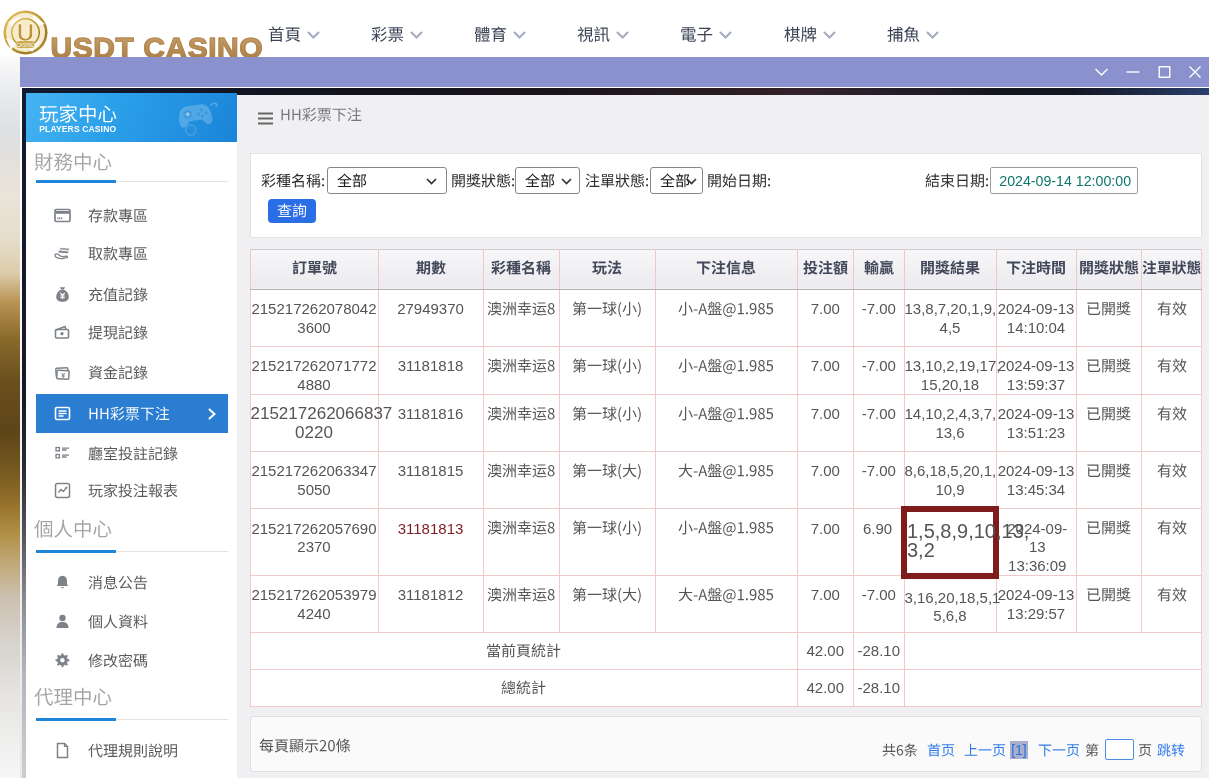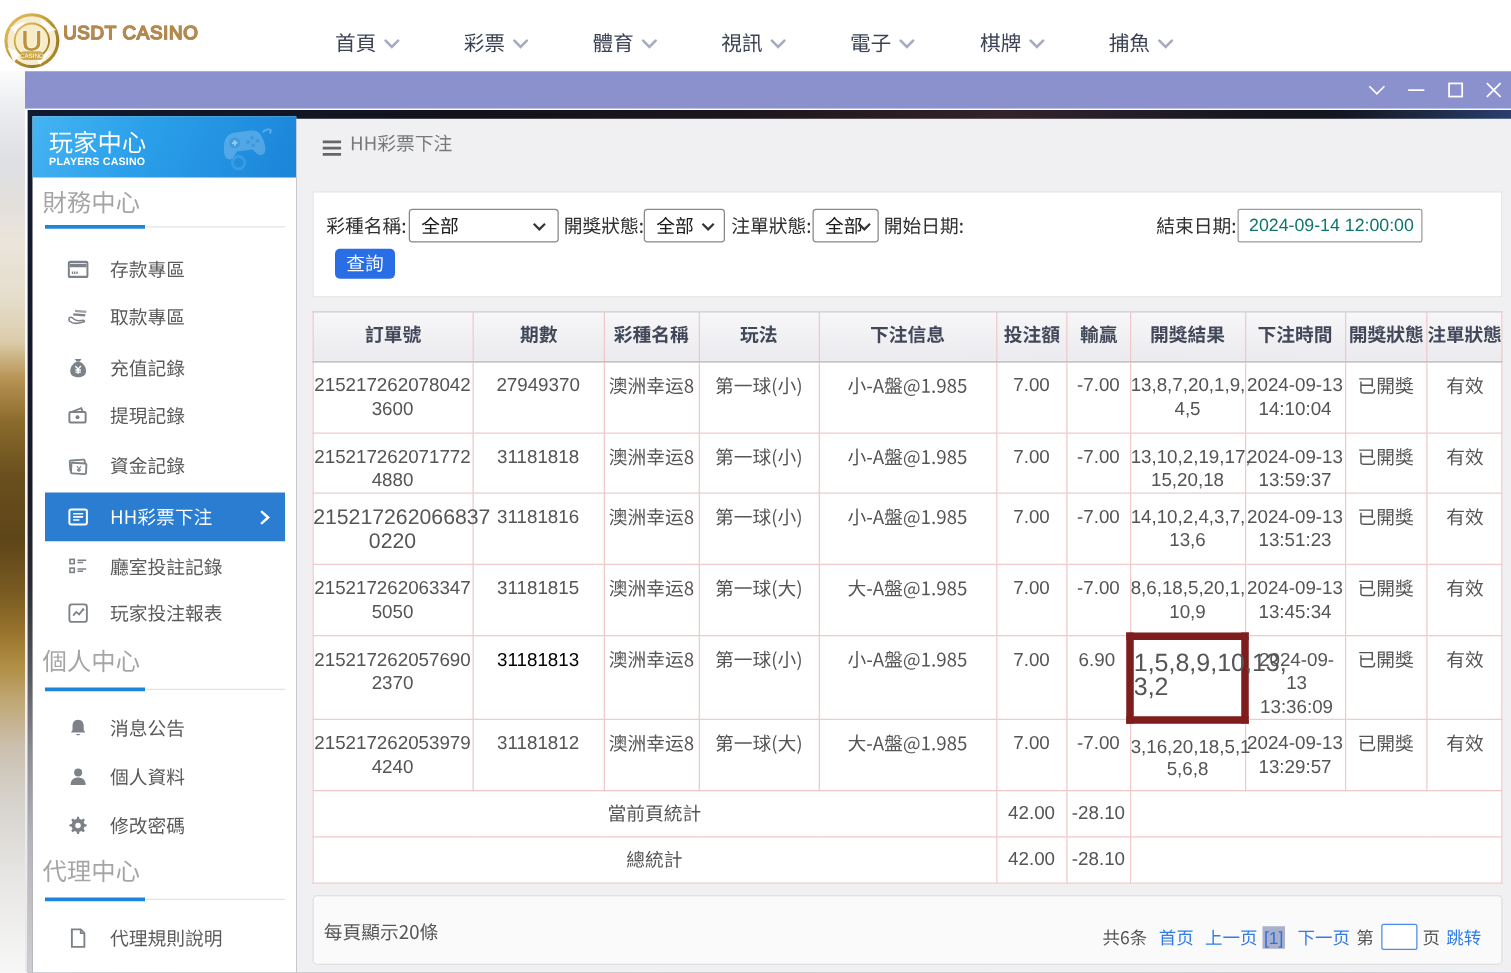--- a/index.html
+++ b/index.html
@@ -24,21 +24,21 @@
       </defs>
 <circle cx="22.5" cy="22.5" r="22" fill="url(#gold)"></circle>
 <circle cx="22.5" cy="22.5" r="19.5" fill="#f6ecd2"></circle>
 <path d="M5 12 L17 7 L12 20 Z M30 5 L42 14 L30 17 Z M3 28 L14 32 L8 40 Z M38 31 L29 42 L24 33 Z" fill="#fff" opacity="0.9"></path>
 <circle cx="22.5" cy="22.5" r="14.5" fill="url(#gold)"></circle>
 <circle cx="22.5" cy="22.5" r="13" fill="#f8ecc8"></circle>
 <text x="22.5" y="30.5" font-family="Liberation Sans" font-size="24" font-weight="bold" fill="#bd9238" stroke="#fff" stroke-width="0.6" text-anchor="middle">U</text>
 <rect x="13" y="31" width="19" height="7" rx="3.5" fill="#c7a13c" opacity="0.85"></rect>
 <text x="22.5" y="36.6" font-family="Liberation Sans" font-size="5" fill="#fff" text-anchor="middle">CASINO</text>
 </svg>
-    <div class="abs" style="left:50.5px;top:18px;font-size:15px;font-weight:normal;letter-spacing:0.55px;
+    <div class="abs" style="left:50.5px;top:31px;font-size:30px;font-weight:bold;letter-spacing:0.55px;
 -webkit-text-stroke:1.05px #b3884e;
 background:linear-gradient(#cda573,#a1753c);-webkit-background-clip:text;background-clip:text;color:transparent;">USDT CASINO</div>
     <div class="abs flexc" style="left:268px;top:24px;height:20px">
       <svg style="width:33.00px;height:16.50px;" viewBox="0 -880 2000 1000">
         <g fill="#3b4254">
           <use href="#r9996"></use>
           <use href="#r9801" x="1000"></use>
         </g>
       </svg>
       <svg style="width:13px;height:9px;margin-left:6px;margin-top:3px" viewBox="0 0 13 9">
@@ -968,21 +968,21 @@
                   <g fill="#555555">
                     <use href="#r6709"></use>
                     <use href="#r6548" x="1000"></use>
                   </g>
                 </svg>
               </div>
             </td>
           </tr>
           <tr style="height:57.05px">
             <td style="border:1px solid #f0caca;text-align:center;vertical-align:top;background:#fff;padding:10.2px 0 0 0;font-size:15px;color:#555;line-height:18.5px">215217262057690<br>2370</td>
-            <td style="border:1px solid #f0caca;text-align:center;vertical-align:top;background:#fff;padding:10.2px 0 0 0;font-size:15px;color:#000000;line-height:18.5px">31181813</td>
+            <td style="border:1px solid #f0caca;text-align:center;vertical-align:top;background:#fff;padding:10.2px 0 0 0;font-size:15px;color:#7f1d1d;line-height:18.5px">31181813</td>
             <td style="border:1px solid #f0caca;text-align:center;vertical-align:top;background:#fff;padding:11.1px 0 0 0">
               <div style="display:flex;justify-content:center">
                 <svg style="width:68.33px;height:15.00px;" viewBox="0 -880 4555 1000">
                   <g fill="#555555">
                     <use href="#r6fb3"></use>
                     <use href="#r6d32" x="1000"></use>
                     <use href="#r5e78" x="2000"></use>
                     <use href="#r8fd0" x="3000"></use>
                     <use href="#r38" x="4000"></use>
                   </g>

